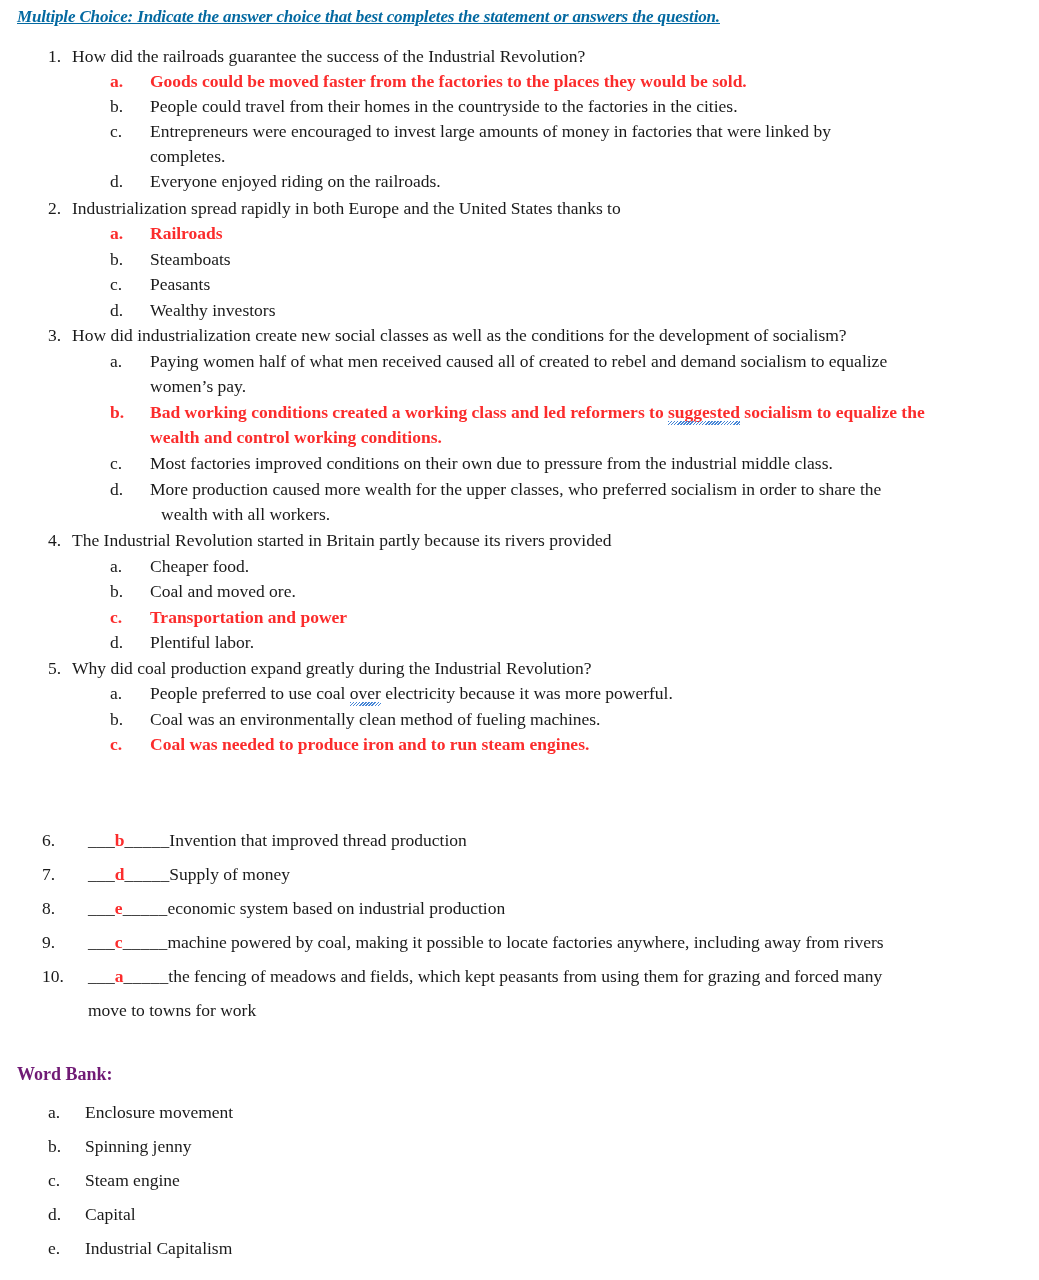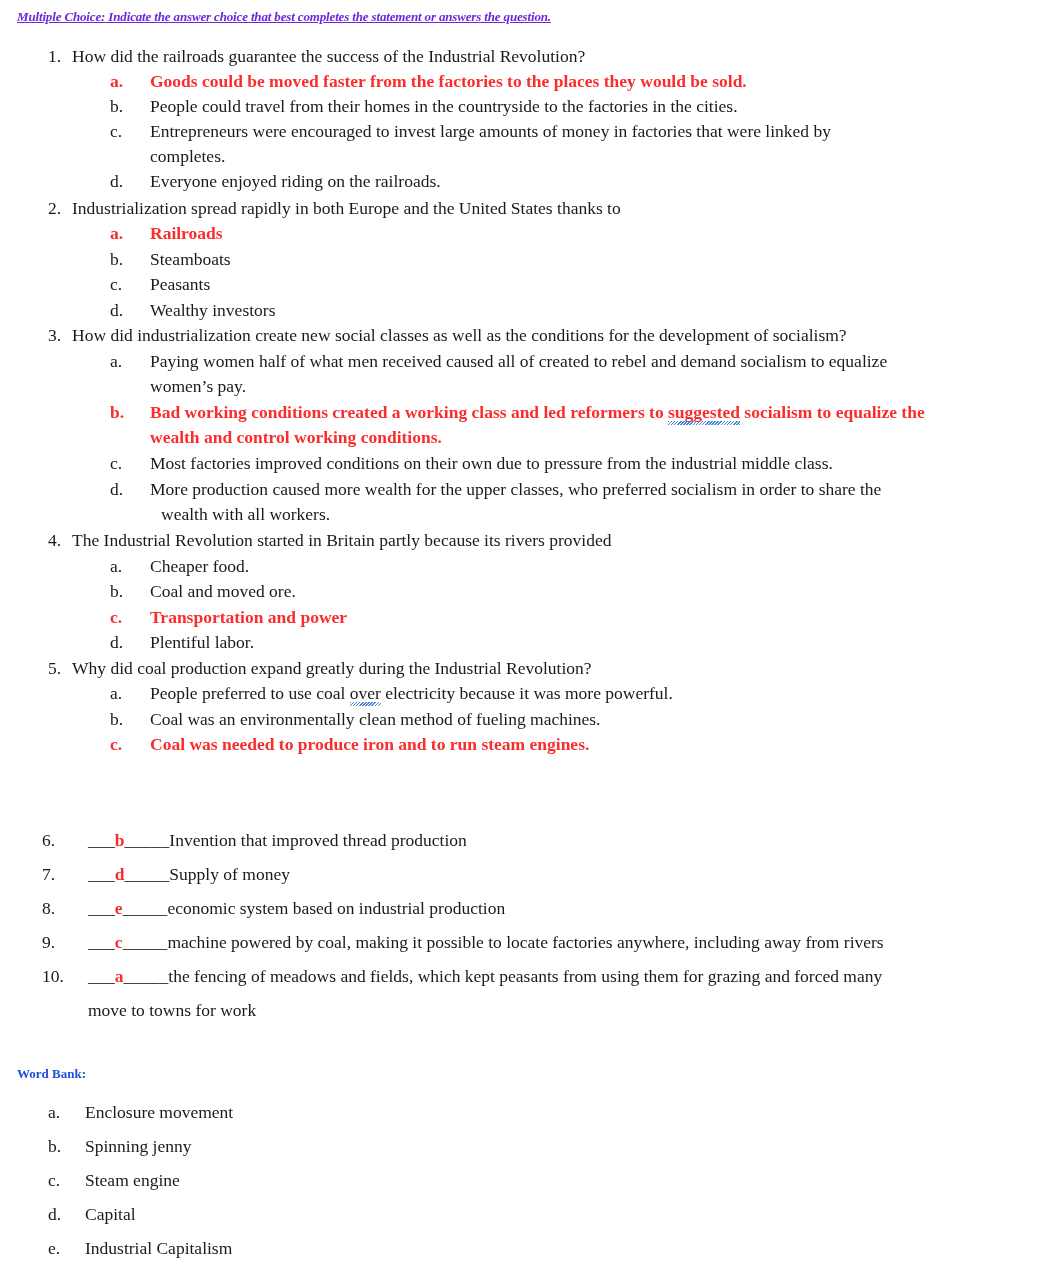--- a/index.html
+++ b/index.html
@@ -22,32 +22,32 @@
     height: 1280px;
     overflow: hidden;
     padding: 0;
     box-sizing: border-box;
   }
   
   .section-heading {
     font-weight: bold;
     font-style: italic;
     text-decoration: underline;
-    font-size: 13px;
+    font-size: 17px;
     line-height: 24px;
     letter-spacing: -0.15px;
     white-space: nowrap;
-    color: #6d28d9;
+    color: #0369a1;
   }
   #mc-heading { position: absolute; left: 17px; top: 5px; }
   #match-heading { position: absolute; left: 17px; top: 782px; }
   #wordbank-heading {
     position: absolute; left: 17px; top: 1063px;
-    font-weight: bold; font-size: 13px; line-height: 22px;
-    white-space: nowrap; color: #1d4ed8;
+    font-weight: bold; font-size: 18px; line-height: 22px;
+    white-space: nowrap; color: #701a75;
   }
 
   
   .row {
     position: absolute;
     font-size: 17.5px;
     line-height: 25.4px;
     color: #1a1a1a;
     white-space: nowrap;
   }

